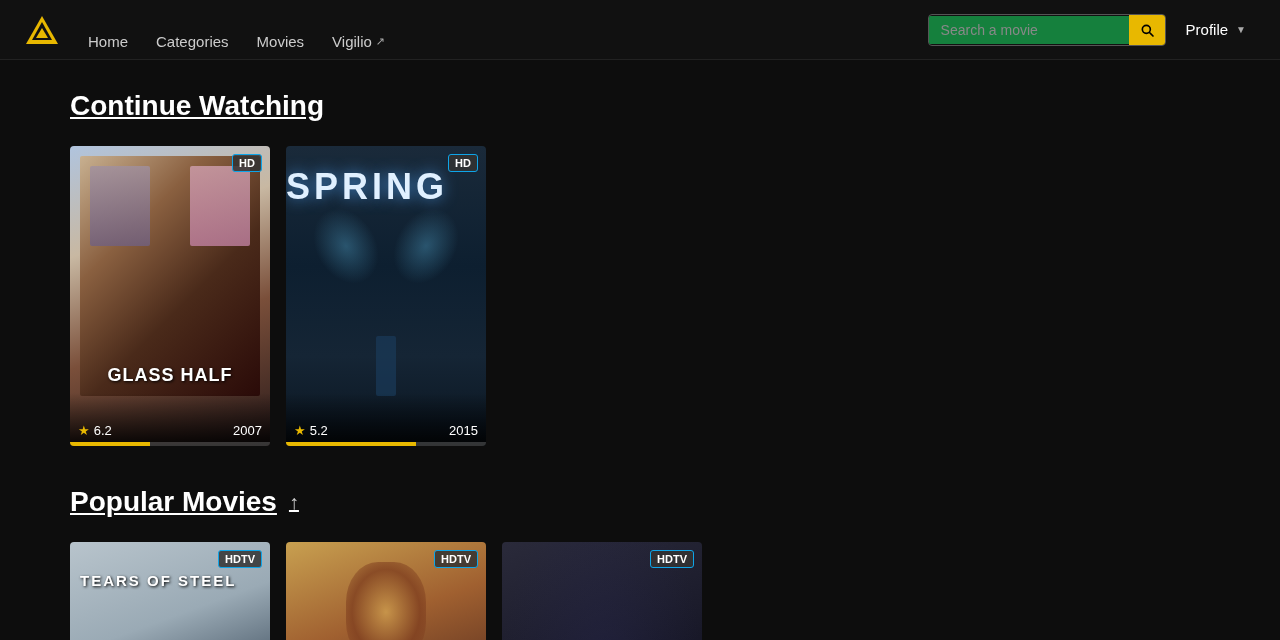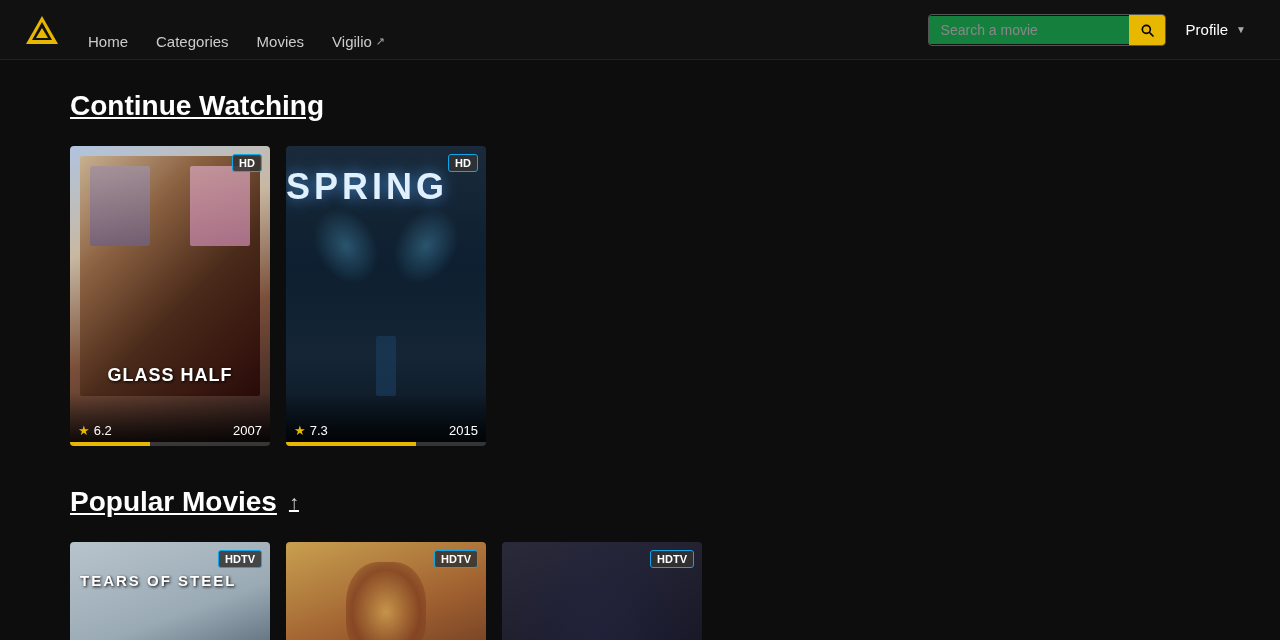--- a/index.html
+++ b/index.html
@@ -346,21 +346,21 @@
 
         <div style="position:absolute;bottom:50px;left:50%;transform:translateX(-50%);width:20px;height:60px;background:#1a3a5a;border-radius:2px;opacity:0.7;"></div>
 
         <div style="position:absolute;top:60px;left:30px;width:60px;height:80px;background:radial-gradient(ellipse,#4488aa 0%,transparent 70%);opacity:0.5;border-radius:50%;transform:rotate(-30deg);"></div>
         <div style="position:absolute;top:60px;right:30px;width:60px;height:80px;background:radial-gradient(ellipse,#4488aa 0%,transparent 70%);opacity:0.5;border-radius:50%;transform:rotate(30deg);"></div>
       </div>
       <span class="quality-badge">HD</span>
       <div class="movie-info-bar">
         <div class="movie-rating">
           <span class="star-icon">★</span>
-          <span>7.3</span>
+          <span>5.2</span>
         </div>
         <div class="movie-year">2015</div>
       </div>
       <div class="progress-bar-container">
         <div class="progress-bar-fill" style="width:65%"></div>
       </div>
     </div>
 
   </div>
 

